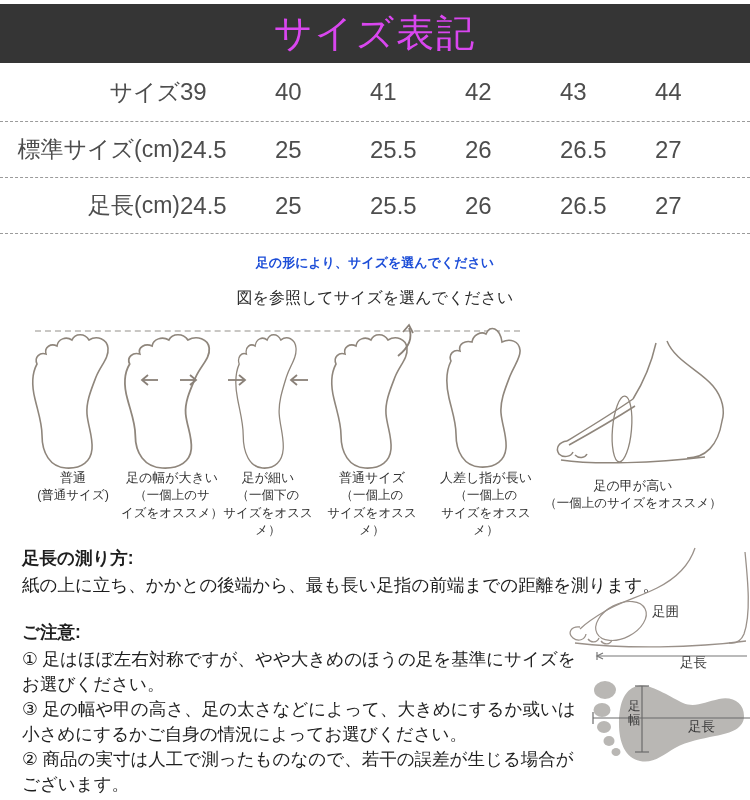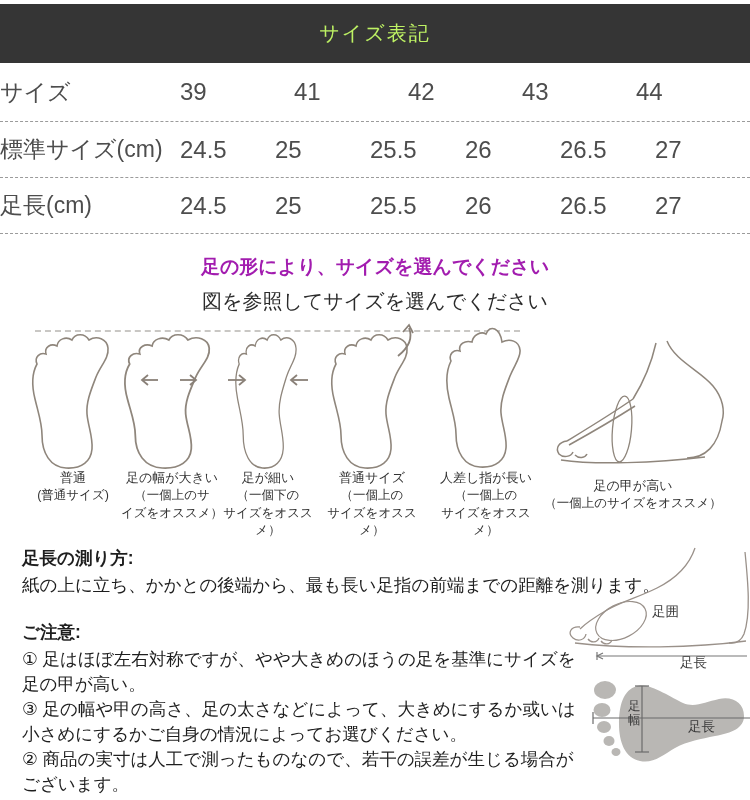--- a/index.html
+++ b/index.html
@@ -3,32 +3,32 @@
 <meta charset="utf-8">
 <style>
   html,body{margin:0;padding:0;background:#ffffff;}
   .canvas{
     position:relative;width:750px;height:800px;background:#ffffff;overflow:hidden;
     font-family:"Liberation Sans","DejaVu Sans",sans-serif;
   }
   
   .hdr{position:absolute;left:0;top:4px;width:750px;height:59px;background:#353535;
        display:flex;align-items:center;justify-content:center;}
-  .hdr-title{color:#bef264;font-size:20px;font-weight:500;letter-spacing:2px;}
+  .hdr-title{color:#d946ef;font-size:38px;font-weight:500;letter-spacing:2px;}
   
   .size-table{position:absolute;left:0;top:63px;width:750px;}
   .trow{display:flex;align-items:center;border-bottom:1px dashed #9b9b9b;height:58px;}
   .trow.r2,.trow.r3{height:55px;}
-  .tlabel{width:180px;text-align:left;font-size:23px;color:#4d4d4d;}
+  .tlabel{width:180px;text-align:right;font-size:23px;color:#4d4d4d;}
   .tcell{flex:1;font-size:24px;color:#4d4d4d;}
   
   .guide-heading{position:absolute;left:0;top:254px;width:750px;text-align:center;
-    font-size:19px;font-weight:700;color:#a21caf;}
+    font-size:13px;font-weight:700;color:#1d4ed8;}
   .guide-subheading{position:absolute;left:0;top:288px;width:750px;text-align:center;
-    font-size:20px;color:#2b2b2b;}
+    font-size:16px;color:#2b2b2b;}
   
   .toe-dashline{position:absolute;left:35px;top:330px;width:485px;height:0;
     border-top:2px dashed #c9c7c4;}
   .footfig{position:absolute;top:318px;width:100px;height:152px;}
   .anklefig{position:absolute;left:555px;top:315px;width:195px;height:160px;}
   .foot-label{position:absolute;top:468px;text-align:center;color:#333;}
   .foot-label .fname{font-size:13px;line-height:19px;}
   .foot-label .fnote{font-size:12.5px;line-height:17.5px;white-space:pre-line;}
   .foot-label.wide{top:476px;}
   
@@ -50,20 +50,21 @@
 <div class="canvas">
 
   <div class="hdr">
     <span class="hdr-title">サイズ表記</span>
   </div>
 
   <div class="size-table">
     <div class="trow r1">
       <div class="tlabel">サイズ</div>
       <div class="tcell">39</div>
+      <div class="tcell">40</div>
       <div class="tcell">41</div>
       <div class="tcell">42</div>
       <div class="tcell">43</div>
       <div class="tcell">44</div>
     </div>
     <div class="trow r2">
       <div class="tlabel">標準サイズ(cm)</div>
       <div class="tcell">24.5</div>
       <div class="tcell">25</div>
       <div class="tcell">25.5</div>
@@ -163,21 +164,21 @@
   <div class="foot-label wide" style="left:533px;width:200px">
     <div class="fname">足の甲が高い</div>
     <div class="fnote">（一個上のサイズをオススメ）</div>
   </div>
 
   <div class="measuring">
     <p class="m-title">足長の測り方:</p>
     <p class="m-text">紙の上に立ち、かかとの後端から、最も長い足指の前端までの距離を測ります。</p>
     <p class="m-title">ご注意:</p>
     <p class="note">① 足はほぼ左右対称ですが、やや大きめのほうの足を基準にサイズを
-足の甲が高い。</p>
+お選びください。</p>
     <p class="note">③ 足の幅や甲の高さ、足の太さなどによって、大きめにするか或いは
 小さめにするかご自身の情況によってお選びください。</p>
     <p class="note">② 商品の実寸は人工で測ったものなので、若干の誤差が生じる場合が
 ございます。</p>
   </div>
 
   <svg class="sidefig" viewBox="0 0 195 140">
     <g fill="none" stroke="#9a918a" stroke-width="1.3">
       <path d="M140,20 C134,38 122,50 102,60 C84,69 66,74 52,82 C40,89 30,96 25,101"></path>
       <path d="M25,99 C16,98 12,105 18,110 C23,114 30,112 31,106"></path>

